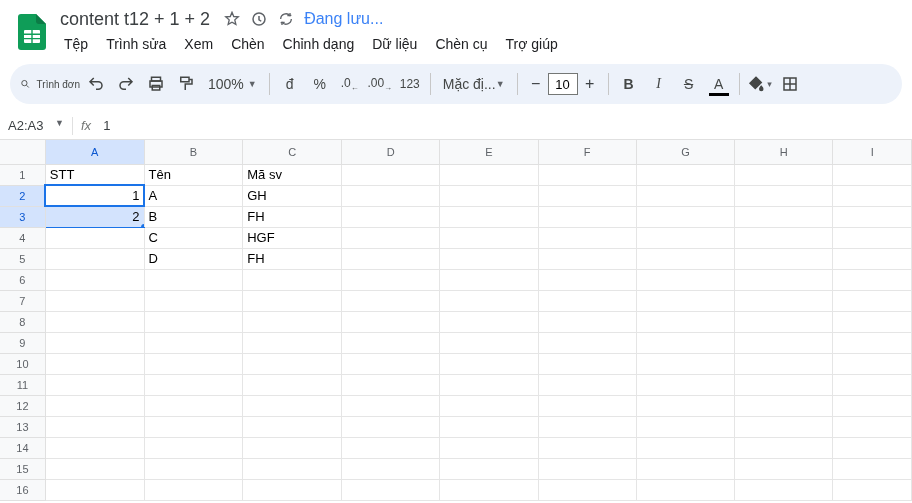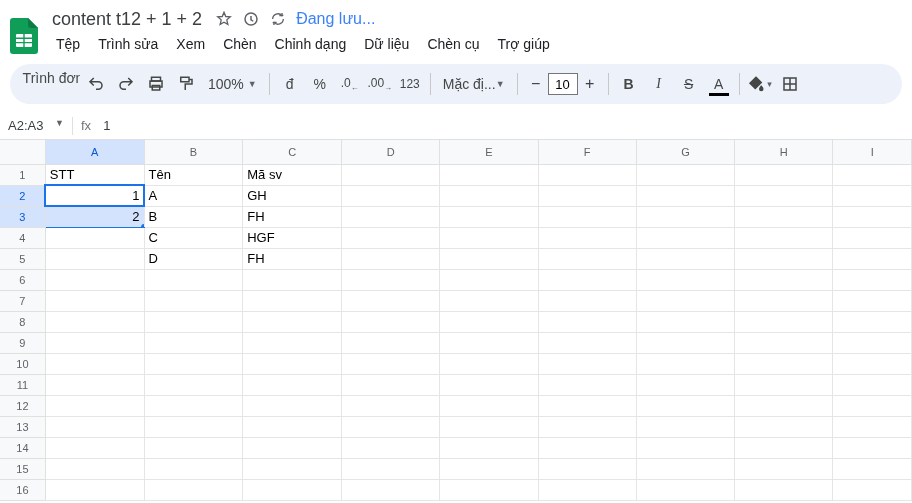--- a/index.html
+++ b/index.html
@@ -1,41 +1,41 @@
 <!DOCTYPE html>
 <html><head>
 <meta charset="utf-8">
 <style>
 *{margin:0;padding:0;box-sizing:border-box;font-family:"Google Sans",Arial,sans-serif}
 body{background:#fff;width:912px;height:503px;overflow:hidden;color:#3c4043;font-size:14px}
-.header{display:flex;align-items:flex-end;padding:8px 4px 0}
+.header{display:flex;align-items:center;padding:8px 12px 0}
 .logo{width:40px;height:40px;display:flex;align-items:center;justify-content:center;margin-right:4px}
 .logo svg{width:28px;height:36px}
 .title-area{flex:1}
 .title-row{display:flex;align-items:center;gap:10px;height:22px}
 .doc-title{font-size:18px;color:#3c4043;padding:1px 4px}
 .title-icon{color:#5f6368;display:flex;align-items:center;cursor:pointer}
 .saving{font-size:16px;color:#3b82f6}
 .menubar{display:flex;gap:2px;margin-top:2px}
 .menu-item{padding:4px 8px;font-size:14px;color:#202124;cursor:pointer;border-radius:4px}
 .toolbar{display:flex;align-items:center;gap:2px;margin:8px 10px 0;padding:4px 6px;background:#edf2fa;border-radius:24px;height:40px}
 .tb-btn{min-width:28px;height:28px;display:flex;align-items:center;justify-content:center;color:#444746;cursor:pointer;border-radius:4px;font-size:14px}
-.tb-search{width:64px;padding-left:4px;font-size:14px;display:flex;align-items:flex-start;gap:6px;overflow:hidden;white-space:nowrap}
+.tb-search{width:64px;padding-left:4px;font-size:10px;display:flex;align-items:center;gap:6px;overflow:hidden;white-space:nowrap}
 .tb-sep{width:1px;height:22px;background:#c7c7c7;margin:0 4px}
 .zoom{font-size:14px;padding:0 6px;display:flex;align-items:center;gap:4px}
 .font-sel{font-size:14px;padding:0 6px;display:flex;align-items:center;max-width:76px;overflow:hidden;white-space:nowrap}
 .size-box{display:flex;align-items:center}
 .size-input{width:30px;height:22px;border:1px solid #747775;text-align:center;font-size:13px;background:#fff}
 .size-pm{width:24px;height:24px;display:flex;align-items:center;justify-content:center;cursor:pointer;font-size:16px}
 .text-color{position:relative}
 .text-color::after{content:"";position:absolute;bottom:2px;left:4px;right:4px;height:3px;background:#000}
 .formula-bar{display:flex;align-items:center;height:28px;border-bottom:1px solid #e0e0e0;margin-top:8px}
 .name-box{width:72px;padding:0 8px;font-size:13px;color:#3c4043;display:flex;justify-content:space-between}
 .fx-sep{width:1px;height:18px;background:#e0e0e0}
-.fx-label{padding:0 8px;color:#747775;font-size:13px}
+.fx-label{padding:0 8px;color:#747775;font-style:italic;font-size:13px}
 .fx-val{font-size:13px;padding-left:4px}
 .grid{position:relative;overflow:hidden}
 .grid table{border-collapse:collapse;table-layout:fixed}
 .corner{width:46px;height:24px;background:#f8f9fa;border-right:1px solid #e0e0e0;border-bottom:1px solid #e0e0e0}
 .col-h{height:24px;background:#f8f9fa;border-right:1px solid #e0e0e0;border-bottom:1px solid #e0e0e0;font-size:11px;color:#5f6368;text-align:center;font-weight:400}
 .row-h{width:46px;background:#f8f9fa;border-right:1px solid #e0e0e0;border-bottom:1px solid #e0e0e0;font-size:11px;color:#5f6368;text-align:center;font-weight:400}
 .cell{border-right:1px solid #e5e5e5;border-bottom:1px solid #e5e5e5;font-size:13px;padding:0 4px;color:#000;height:21px;vertical-align:middle;text-align:left;overflow:hidden;white-space:nowrap}
 .cell.num{text-align:right}
 .col-A{width:100px}.col-B{width:100px}.col-C{width:100px}.col-D{width:100px}.col-E{width:100px}.col-F{width:100px}.col-G{width:100px}.col-H{width:100px}.col-I{width:80px}
 .sel{background:#d3e3fd}

